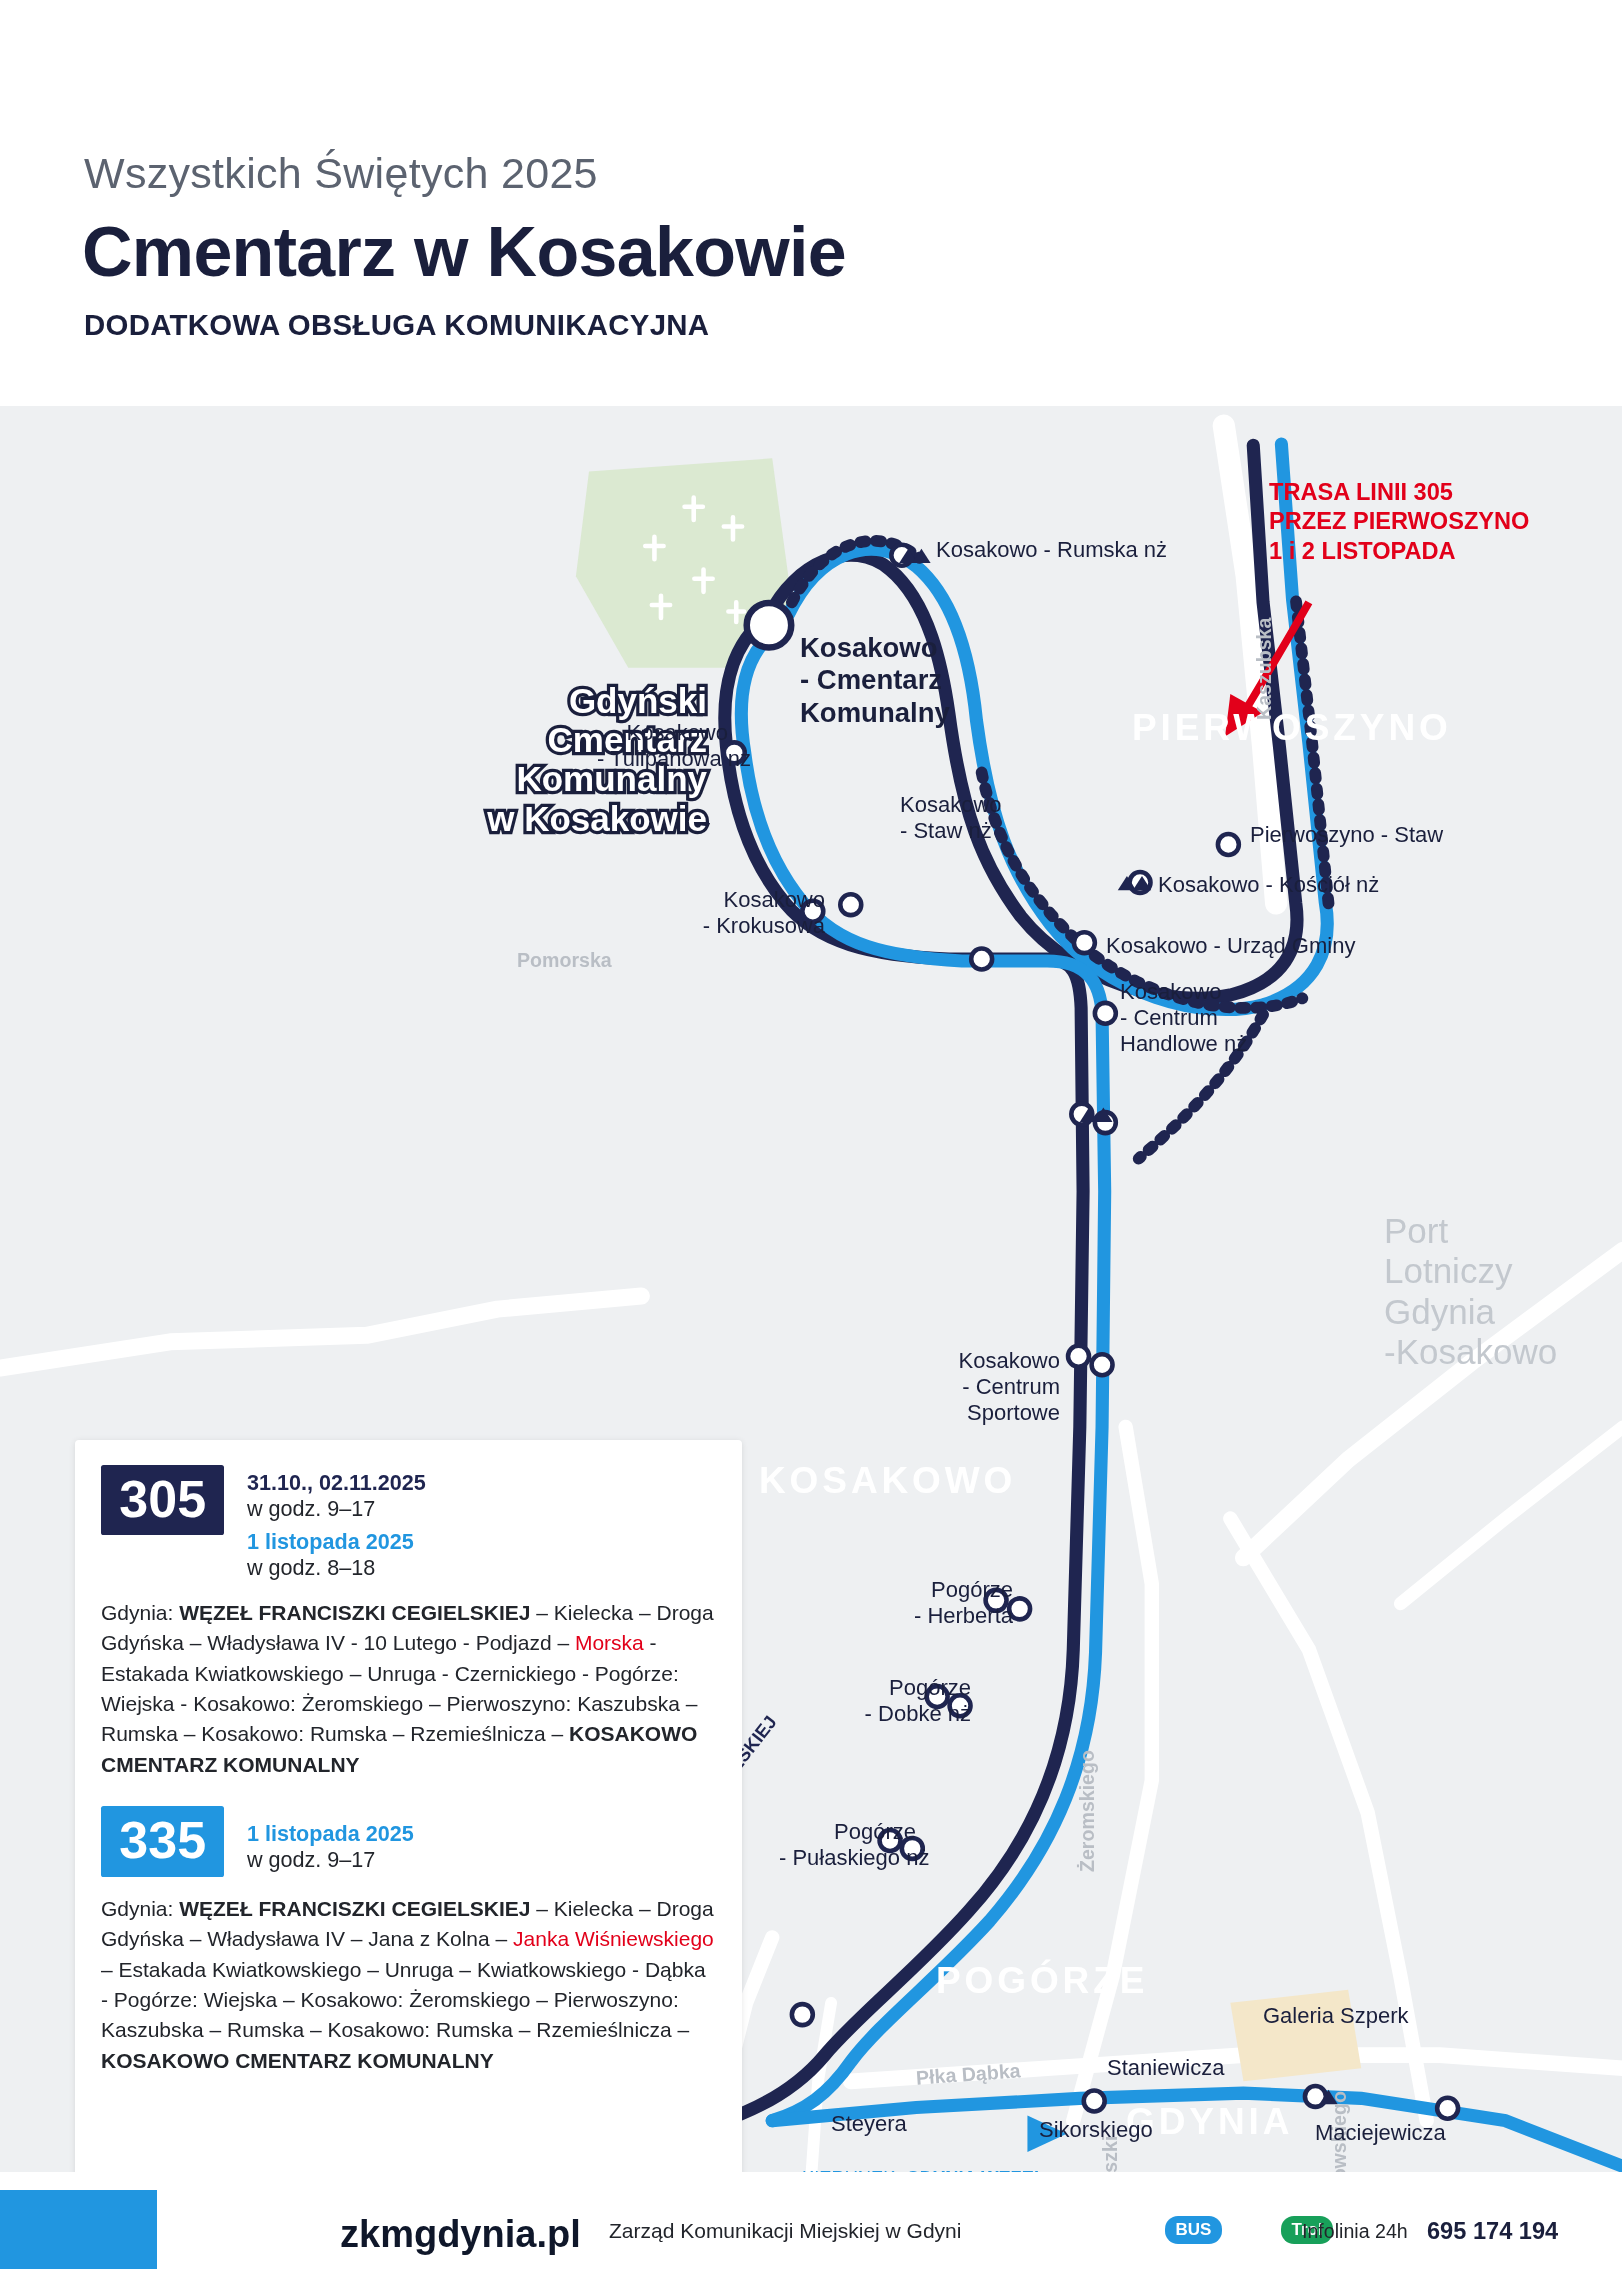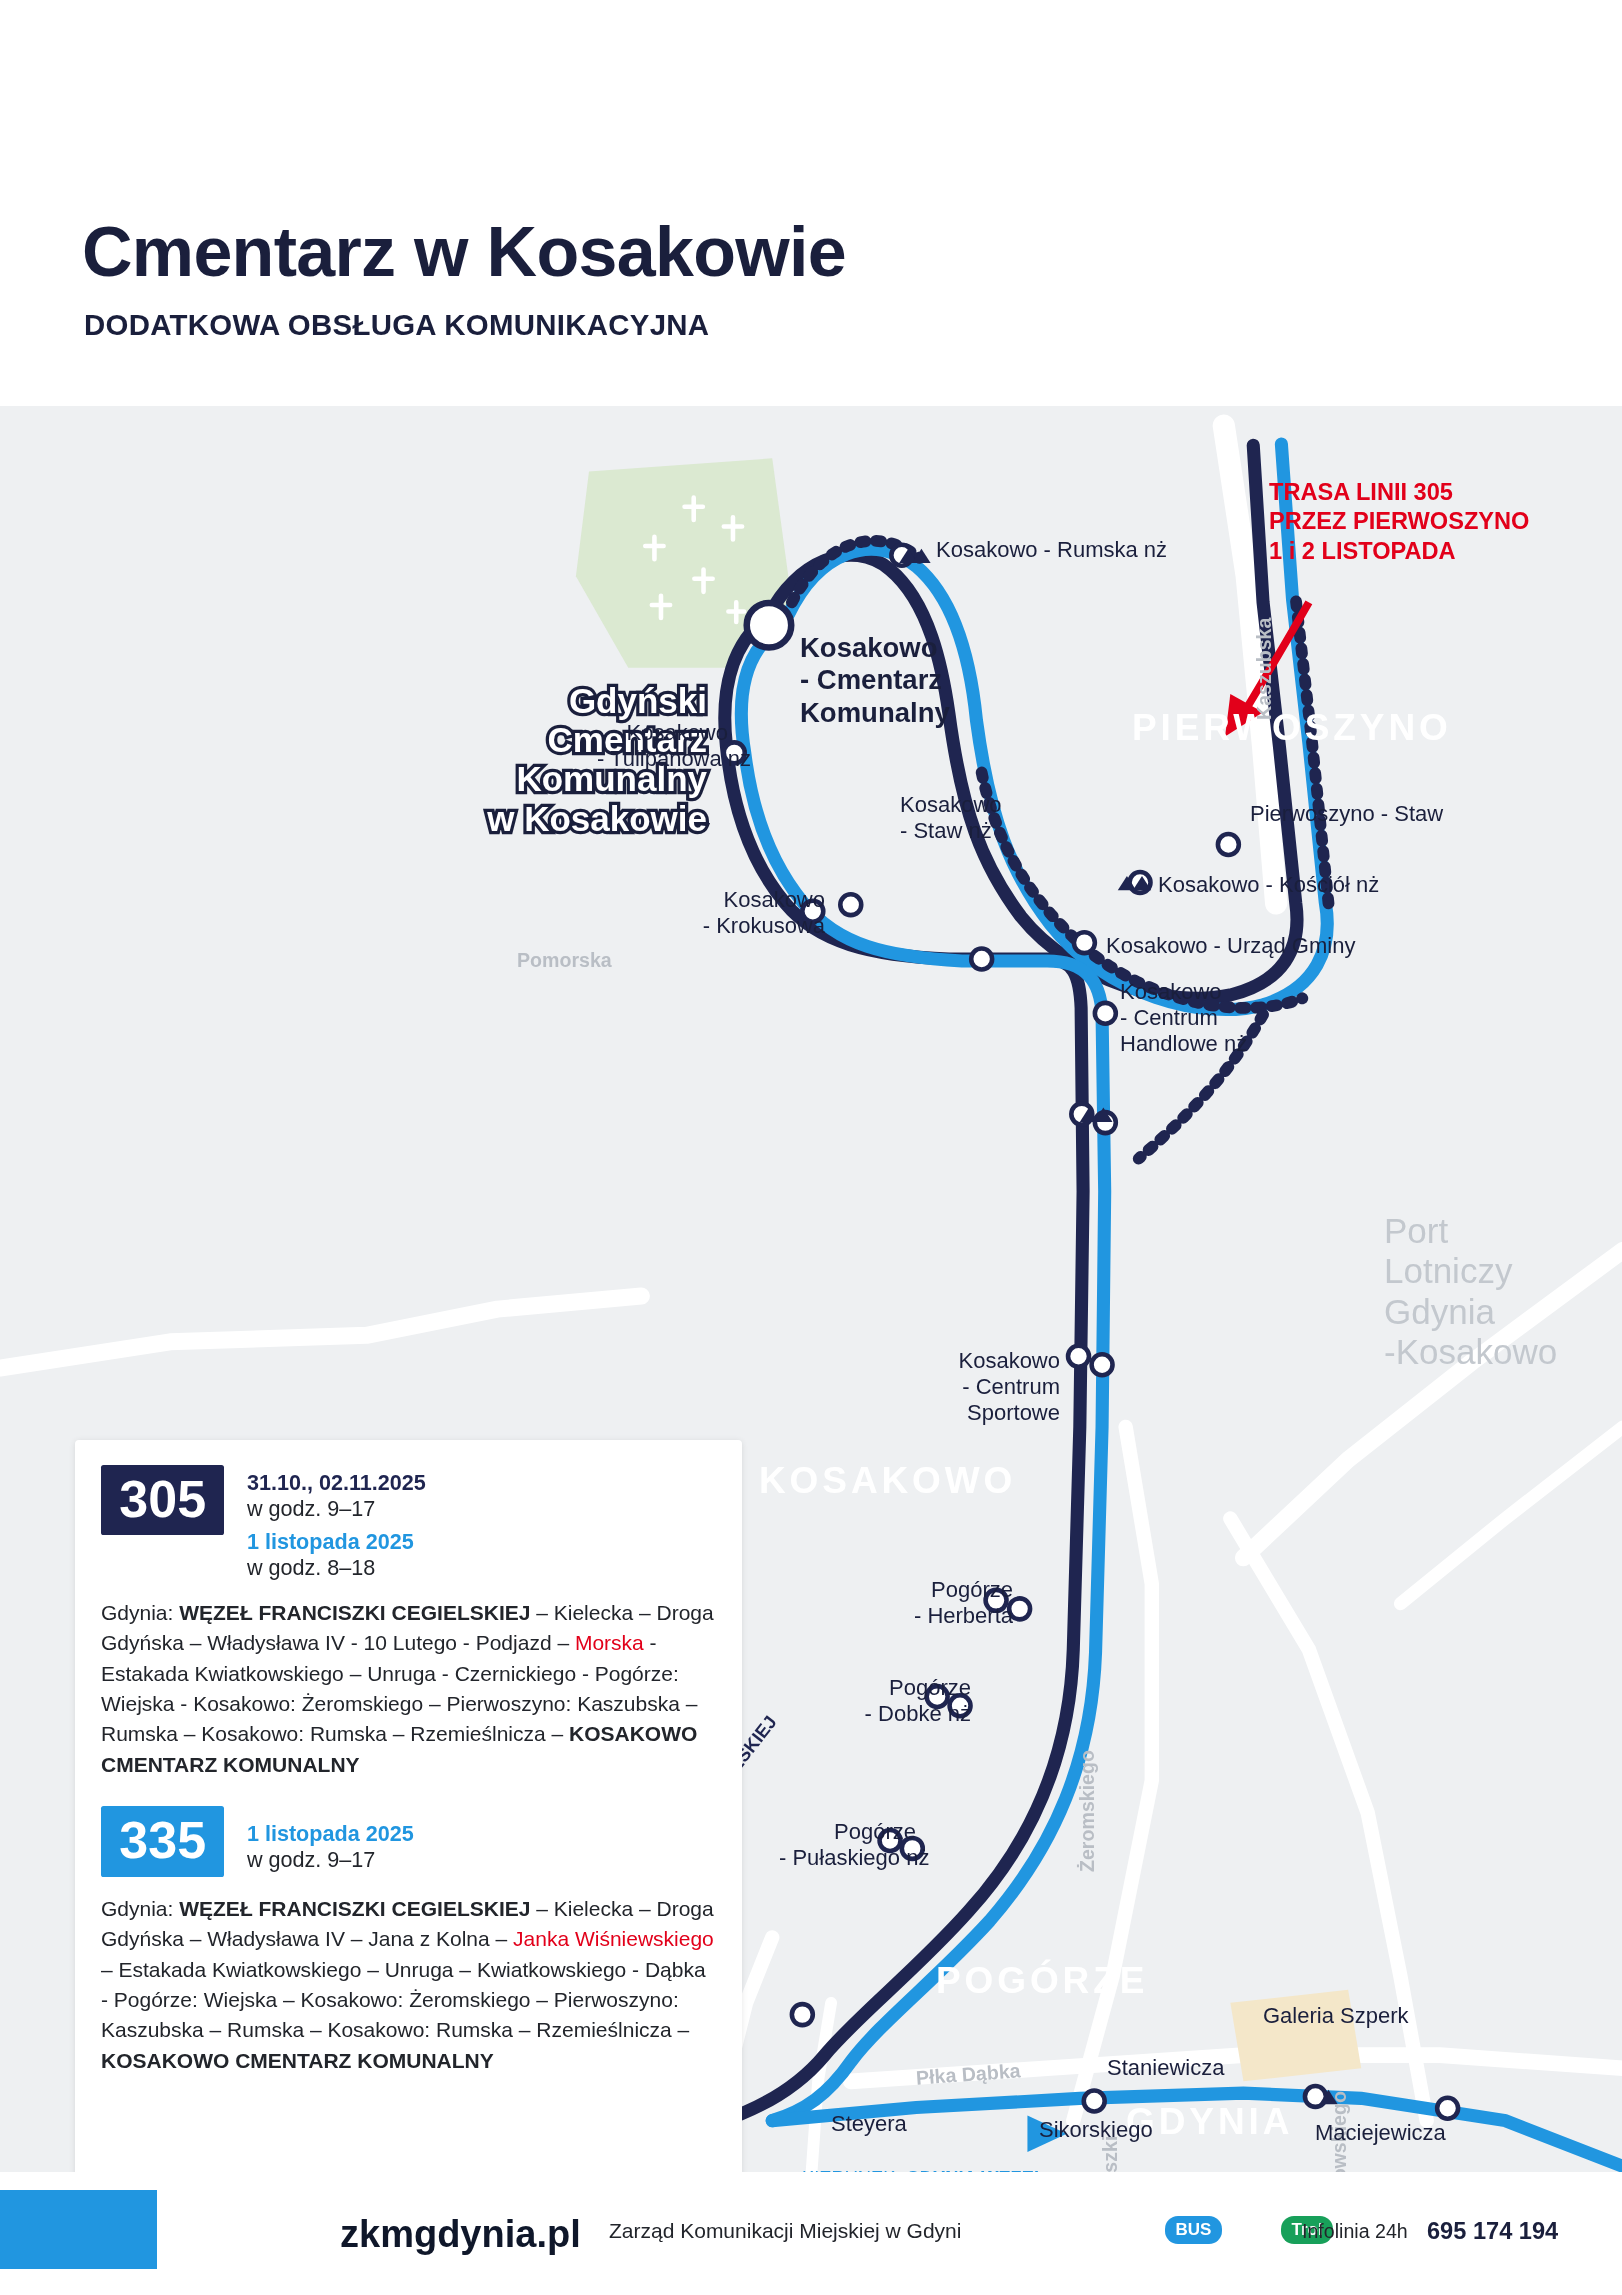--- a/index.html
+++ b/index.html
@@ -120,20 +120,21 @@
   #footer .pillbus { left:1165px; background:#2196e0; }
   #footer .pilltrol{ left:1237px; background:#18a05a;margin-left:44px; }
   #footer .info { position:absolute; left:1302px; top:48px; font-size:19.6px; color:#22252b;}
   #footer .phone{ position:absolute; left:1427px; top:46px; font-size:23.6px; font-weight:700; color:#1a1f3c;}
   .rot-90 { transform:rotate(-90deg); transform-origin:left top; }
 </style>
 </head>
 <body>
 
 <div id="header">
+  <div class="kicker">Wszystkich Świętych 2025</div>
   <div class="maintitle">Cmentarz w Kosakowie</div>
   <div class="subtitle">DODATKOWA OBSŁUGA KOMUNIKACYJNA</div>
 </div>
 
 <div id="map">
 
   <svg id="mapsvg" width="1623" height="1767" viewBox="0 0 2480 2700">
 
     <g stroke="#ffffff" fill="none" stroke-linecap="round" stroke-linejoin="round">
       <path d="M0 1470 L260 1430 L560 1420 L760 1380 L980 1360" stroke-width="26"></path>
@@ -314,21 +315,21 @@
   <div class="mlabel" style="left:900px; top:386px;">
     <div>Kosakowo</div>
     <div>- Staw nż</div>
   </div>
 
   <div class="mlabel" style="left:694px; top:481px; text-align:right; width:131px;">
     <div>Kosakowo</div>
     <div>- Krokusowa</div>
   </div>
 
-  <div class="mlabel" style="left:1250px; top:395px;">Pierwoszyno - Staw</div>
+  <div class="mlabel" style="left:1250px; top:416px;">Pierwoszyno - Staw</div>
   <div class="mlabel" style="left:1158px; top:466px;">Kosakowo - Kościół nż</div>
   <div class="mlabel" style="left:1106px; top:527px;">Kosakowo - Urząd Gminy</div>
 
   <div class="mlabel" style="left:1120px; top:573px;">
     <div>Kosakowo</div>
     <div>- Centrum</div>
     <div>Handlowe nż</div>
   </div>
 
   <div class="mlabel" style="left:916px; top:942px; text-align:right; width:144px;">

